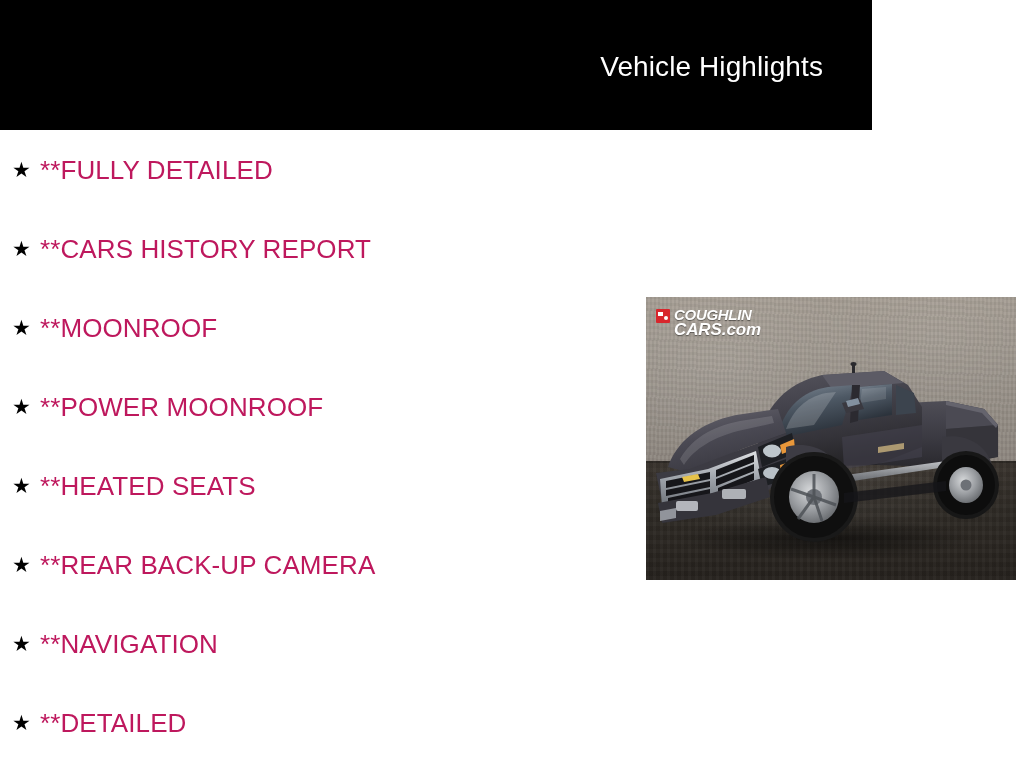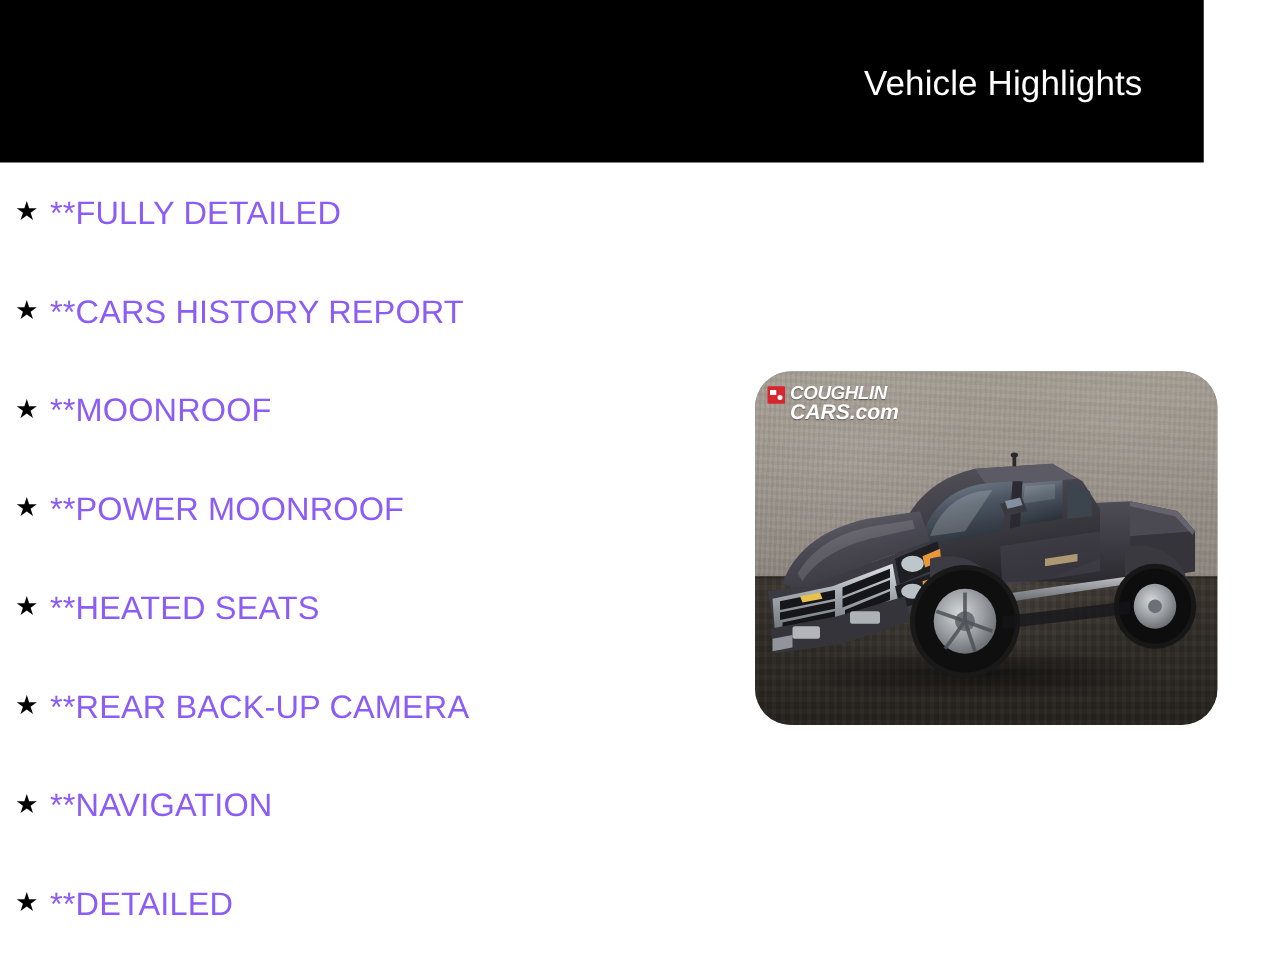--- a/index.html
+++ b/index.html
@@ -16,21 +16,21 @@
     position: relative;
     width: 1024px;
     height: 768px;
     background: #ffffff;
   }
 
   
   #header-bar {
     position: absolute;
     left: 0; top: 0;
-    width: 963px;
+    width: 872px;
     height: 130px;
     background: #000000;
     padding-left: 42px;
   }
   #header-title {
     position: absolute;
     right: 49px;
     top: 50px;
     font-size: 28px;
     line-height: 33px;
@@ -60,35 +60,34 @@
     width: 28px;
     font-size: 21px;
     line-height: 21px;
     color: #000000;
     text-align: left;
   }
   .highlight-text {
     flex: 0 0 auto;
     font-size: 26px;
     line-height: 30px;
-    color: #8b5cf6;
+    color: #be185d;
     white-space: nowrap;
     letter-spacing: 0.1px;
   }
 
   
   #vehicle-photo {
     position: absolute;
-    left: 604px;
+    left: 646px;
     top: 297px;
     width: 370px;
     height: 283px;
     overflow: hidden;
     background: #968f87;
-    border-radius: 29px;
   }
   .photo-wall {
     position: absolute;
     left: 0; top: 0;
     width: 100%; height: 58%;
     background:
       radial-gradient(ellipse 60% 90% at 20% 40%, rgba(255,255,255,0.10), rgba(0,0,0,0) 70%),
       radial-gradient(ellipse 50% 80% at 78% 25%, rgba(255,255,255,0.07), rgba(0,0,0,0) 70%),
       linear-gradient(180deg, #a49c92 0%, #9a938a 45%, #8e8780 100%);
   }

